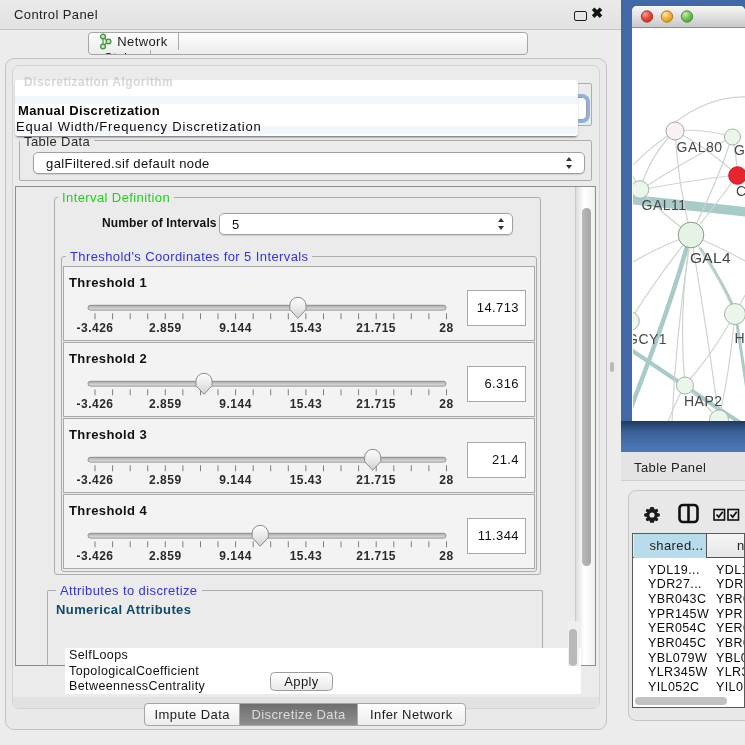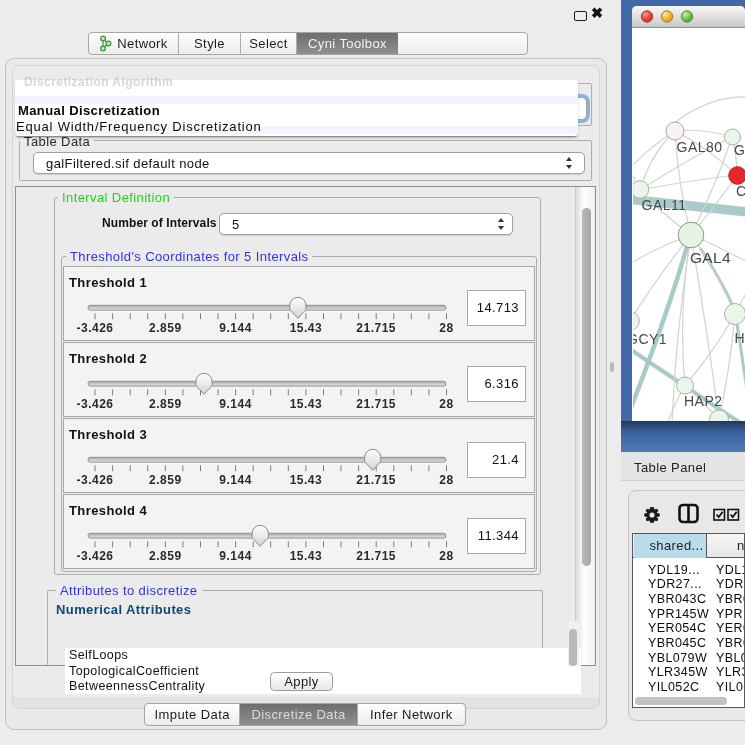--- a/index.html
+++ b/index.html
@@ -8,21 +8,21 @@
 
 #titlebar{left:0;top:0;width:621px;height:30px;background:linear-gradient(#EAEAEA,#E2E2E2);border-bottom:1px solid #C4C4C4;}
 #titlebar .t{position:absolute;left:14px;top:7px;font-size:13px;color:#222;}
 #floatbtn{left:574px;top:11px;width:13px;height:10px;border:1.4px solid #1c1c1c;border-radius:2px;}
 #closex{left:591px;top:5px;font-size:14.5px;font-weight:bold;color:#141414;}
 
 .seg{display:flex;border:1px solid #A5A5A5;border-radius:4px;background:linear-gradient(#FEFEFE,#ECECEC);overflow:hidden;}
 .seg .s{font-size:13px;color:#1c1c1c;display:flex;align-items:center;justify-content:center;border-right:1px solid #ABABAB;white-space:nowrap;}
 .seg .s:last-child{border-right:none;}
 .seg .sel{background:linear-gradient(#6E6E6E,#8F8F8F);color:#F2F2F2;}
-#toptabs{left:88px;top:32px;width:440px;height:23px;}
+#toptabs{left:88px;top:32px;width:440px;height:23px;flex-direction:column;}
 #bottabs{left:144px;top:703px;width:322px;height:23px;}
 
 #panelA{left:5px;top:58px;width:602px;height:672px;border:1px solid #C3C3C3;border-radius:9px;background:#E9E9E9;}
 #panelB{left:12px;top:65px;width:588px;height:644px;border:1px solid #D4D4D4;border-radius:7px;background:#EBEBEB;}
 #panelBfoot{left:13px;top:697px;width:586px;height:11px;background:#E2E2E2;border-radius:0 0 7px 7px;}
 
 .group{border:1px solid #ADADAD;border-radius:2px;}
 .gtitle{position:absolute;font-size:13px;background:#EBEBEB;padding:0 4px;white-space:nowrap;}
 
 .combo{background:#FFF;border:1px solid #A0A0A0;border-radius:5px;box-shadow:0 1px 1px rgba(0,0,0,0.12);}
@@ -61,20 +61,23 @@
 #tpanel{left:628px;top:490px;width:130px;height:231px;background:#E8E8E8;border:1px solid #C6C6C6;border-radius:8px;}
 #tscroll{position:absolute;left:6px;top:206px;width:92px;height:8px;background:#C2C2C2;border-radius:4px;}
 
 #dtable{left:632px;top:533px;width:113px;height:175px;border:1px solid #5A5A5A;background:#FFF;overflow:hidden;}
 .trow{position:absolute;left:0;width:113px;height:15px;font-size:12.5px;color:#0c0c0c;}
 .trow .c1{position:absolute;left:15px;top:0;}
 .trow .c2{position:absolute;left:83px;top:0;}
 </style></head><body>
 <div id="stage">
 
+  <div class="abs" id="titlebar">
+      <div class="t">Control Panel</div>
+    </div>
   <div class="abs" id="floatbtn"></div>
   <div class="abs" id="closex">✖</div>
 
   <div class="abs" id="panelA"></div>
   <div class="abs" id="panelB"></div>
 
   <div class="abs seg" id="toptabs">
     <div class="s" style="width:90px">
       <svg width="13" height="17" viewBox="0 0 13 17" style="margin-right:5px">
           <path d="M4 4 L9 8.5 L4 13.5 M4 4 L4 13.5" stroke="#4E9E4E" stroke-width="1.3" fill="none"></path>

